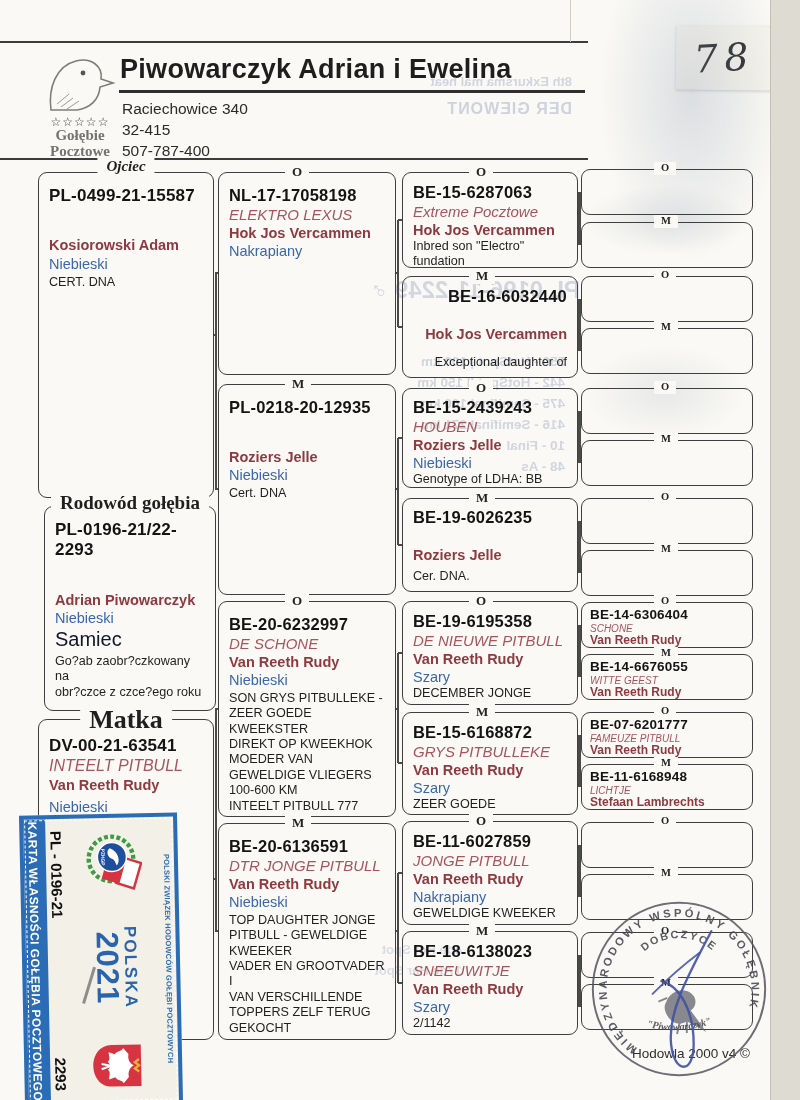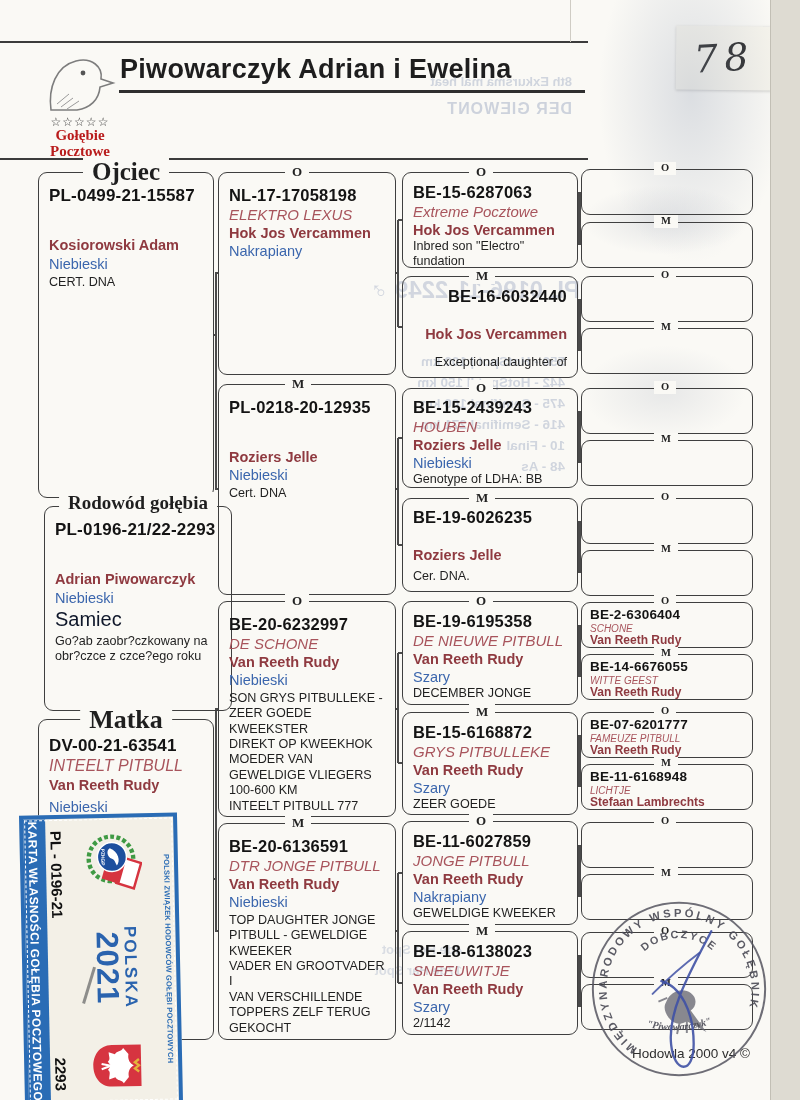--- a/index.html
+++ b/index.html
@@ -5,21 +5,21 @@
   html,body{margin:0;padding:0;background:#e8e6df;}
   #doc{position:relative;width:800px;height:1100px;background:#faf9f5;overflow:hidden;
        font-family:"Liberation Sans",sans-serif;color:#1c1c1c;}
   
   .rule{position:absolute;background:#3c3c3c;height:2px;}
   .title{position:absolute;left:120px;top:54px;font-size:27px;font-weight:bold;letter-spacing:.3px;color:#1e1e1e;}
   .title-underline{position:absolute;left:119px;top:90px;width:466px;height:2.5px;background:#2f2f2f;}
   .addr{position:absolute;left:122px;top:99px;font-size:15.5px;line-height:1.35;color:#2b2b2b;}
   .logo{position:absolute;left:40px;top:54px;width:80px;text-align:center;}
   .logo .stars{font-size:12px;letter-spacing:1px;color:#3a3a3a;line-height:1;}
-  .logo .orgname{font-family:"Liberation Serif",serif;font-weight:bold;font-size:15px;line-height:1.05;color:#b91c1c;}
+  .logo .orgname{font-family:"Liberation Serif",serif;font-weight:bold;font-size:15px;line-height:1.05;color:#737373;}
   .sticky{position:absolute;left:676px;top:26px;width:96px;height:64px;background:#f6f4ec;
           box-shadow:0 1px 3px rgba(0,0,0,.18);transform:rotate(.6deg);display:flex;align-items:center;justify-content:center;}
   .hand{font-family:"DejaVu Serif",serif;font-style:italic;font-size:38px;letter-spacing:6px;color:#2d2d2d;transform:rotate(-4deg);}
   
   .pbox{position:absolute;border:1.7px solid #3f3f3f;border-radius:9px;z-index:3;box-sizing:border-box;}
   .ptag{position:absolute;top:-9px;left:66px;padding:0 7px;background:#faf9f5;
         font-family:"Liberation Serif",serif;font-weight:bold;font-size:13px;color:#222;line-height:1.2;}
   .sm .ptag{top:-8px;left:72px;font-size:10.5px;}
   .slabel{position:absolute;top:-15px;left:50%;transform:translateX(-50%);padding:0 9px;background:#faf9f5;
         font-family:"Liberation Serif",serif;font-weight:bold;color:#1f1f1f;white-space:nowrap;}
@@ -90,20 +90,25 @@
       <path d="M8,56 C5,34 13,12 33,7 C49,3 60,13 58,25 L70,29 L57,33 C56,46 47,54 34,56 Z" fill="none" stroke="#7d7d7d" stroke-width="1.6"></path>
       <circle cx="40" cy="19" r="2.4" fill="#555"></circle>
       <path d="M14,50 L26,40 M18,53 L30,44 M24,55 L36,47" stroke="#9a9a9a" stroke-width="1" fill="none"></path>
     </svg>
     <div class="stars">☆☆☆☆☆</div>
     <div class="orgname">Gołębie</div>
     <div class="orgname">Pocztowe</div>
   </div>
   <div class="title">Piwowarczyk Adrian i Ewelina</div>
   <div class="title-underline"></div>
+  <div class="addr">
+    <div>Raciechowice 340</div>
+    <div>32-415</div>
+    <div>507-787-400</div>
+  </div>
   <div class="sticky">
     <span class="hand">78</span>
   </div>
   <div class="rule" style="left:0;top:158px;width:588px;"></div>
 
   <div class="c" style="left:215px;top:273px;width:1.6px;height:216px;"></div>
   <div class="c" style="left:214px;top:334px;width:3px;height:1.6px;"></div>
   <div class="c" style="left:215px;top:272px;width:4px;height:1.6px;"></div>
   <div class="c" style="left:215px;top:488px;width:4px;height:1.6px;"></div>
   <div class="c" style="left:215px;top:709px;width:1.6px;height:222px;"></div>
@@ -131,30 +136,30 @@
   <div class="c" style="left:578px;top:411px;width:2.5px;height:52px;"></div>
   <div class="c" style="left:578px;top:521px;width:2.5px;height:52px;"></div>
   <div class="c" style="left:578px;top:625px;width:2.5px;height:52px;"></div>
   <div class="c" style="left:578px;top:735px;width:2.5px;height:52px;"></div>
   <div class="c" style="left:578px;top:845px;width:2.5px;height:52px;"></div>
   <div class="c" style="left:578px;top:955px;width:2.5px;height:52px;"></div>
   <div class="c" style="left:112px;top:498px;width:1.6px;height:9px;"></div>
   <div class="c" style="left:112px;top:711px;width:1.6px;height:9px;"></div>
 
   <div class="pbox" style="left:38px;top:172px;width:176px;height:326px;">
-    <span class="slabel" style="font-size:25px;">Ojciec</span>
+    <span class="slabel" style="font-size:15px;font-style:italic;">Ojciec</span>
     <div class="pbody">
       <div class="ring big">PL-0499-21-15587</div>
       <div class="breeder mt2">Kosiorowski Adam</div>
       <div class="pcolor">Niebieski</div>
       <div class="pnote">CERT. DNA</div>
     </div>
   </div>
 
-  <div class="pbox" style="left:44px;top:506px;width:188px;height:205px;">
+  <div class="pbox" style="left:44px;top:506px;width:172px;height:205px;">
     <span class="slabel" style="font-size:19px;">Rodowód gołębia</span>
     <div class="pbody">
       <div class="ring big">PL-0196-21/22-2293</div>
       <div class="breeder mt2">Adrian Piwowarczyk</div>
       <div class="pcolor">Niebieski</div>
       <div class="psex">Samiec</div>
       <div class="pnote">Go?ab zaobr?czkowany na
 obr?czce z czce?ego roku</div>
     </div>
   </div>
@@ -317,21 +322,21 @@
     </div>
   <div class="pbox sm" style="left:581px;top:498px;width:172px;height:46px;">
       <span class="ptag">O</span>
     </div>
   <div class="pbox sm" style="left:581px;top:550px;width:172px;height:46px;">
       <span class="ptag">M</span>
     </div>
   <div class="pbox sm" style="left:581px;top:602px;width:172px;height:46px;">
     <span class="ptag">O</span>
     <div class="pbody">
-      <div class="ring">BE-2-6306404</div>
+      <div class="ring">BE-14-6306404</div>
       <div class="pname">SCHONE</div>
       <div class="breeder">Van Reeth Rudy</div>
     </div>
   </div>
   <div class="pbox sm" style="left:581px;top:654px;width:172px;height:46px;">
     <span class="ptag">M</span>
     <div class="pbody">
       <div class="ring">BE-14-6676055</div>
       <div class="pname">WITTE GEEST</div>
       <div class="breeder">Van Reeth Rudy</div>

